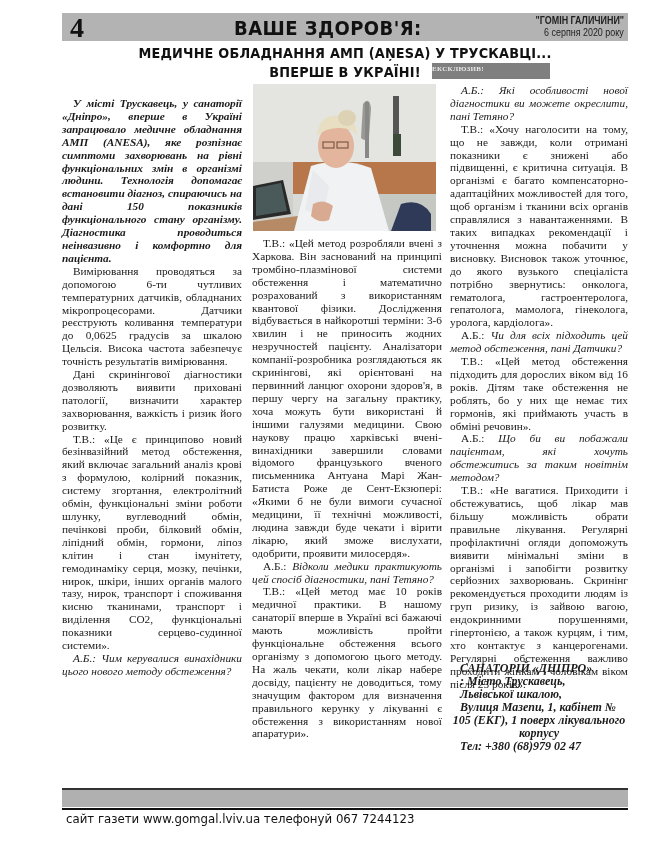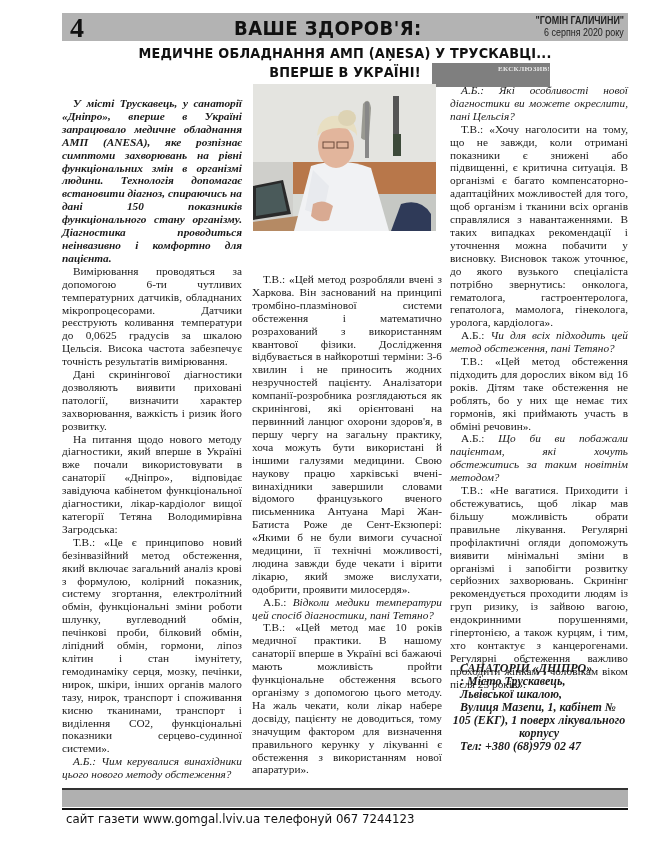--- a/index.html
+++ b/index.html
@@ -8,26 +8,26 @@
 
   .header-bar { position: absolute; left: 0; top: 13px; width: 566px; height: 28px; background: #b3b3b3; }
   .page-num { position: absolute; left: 8px; top: 0px; font-family: "Liberation Serif", serif; font-weight: bold; font-size: 28px; line-height: 30px; color: #111; }
   .section-title { position: absolute; left: 172px; top: 3px; font-family: "DejaVu Sans", sans-serif; font-size: 20px; line-height: 24px; letter-spacing: 0.5px; color: #111; font-weight: bold; transform: scaleX(0.9); transform-origin: left; }
   .paper-name { position: absolute; right: 4px; top: 2px; text-align: right; font-family: "Liberation Sans", sans-serif; font-size: 10.5px; line-height: 11px; color: #222; font-weight: bold; transform: scaleX(0.85); transform-origin: right; }
   .paper-date { position: absolute; right: 4px; top: 14px; text-align: right; font-family: "Liberation Sans", sans-serif; font-size: 10.5px; line-height: 11px; color: #222; transform: scaleX(0.85); transform-origin: right; }
 
   .headline { position: absolute; left: 0; top: 44px; width: 566px; text-align: center; font-family: "DejaVu Sans", sans-serif; font-weight: bold; font-size: 14px; line-height: 19px; color: #111; letter-spacing: 0.2px; }
   .headline .l1 { display: block; transform: scaleX(0.92); }
   .headline .l2 { display: block; transform: scaleX(0.92); }
-  .exclusive { position: absolute; left: 370px; top: 63px; width: 118px; height: 24px; background: #7f7f7f; color: #e8e8e8; font-family: "Liberation Serif", serif; font-size: 7px; line-height: 12px; text-align: right; font-weight: bold; letter-spacing: 0.3px; }
+  .exclusive { position: absolute; left: 370px; top: 63px; width: 118px; height: 16px; background: #7f7f7f; color: #e8e8e8; font-family: "Liberation Serif", serif; font-size: 7px; line-height: 12px; text-align: left; font-weight: bold; letter-spacing: 0.3px; }
 
   .col { position: absolute; font-size: 11.3px; line-height: 12.9px; text-align: justify; hyphens: manual; }
   .col p { margin: 0; text-indent: 11px; }
   .col1 { left: 0; top: 97px; width: 180px; }
-  .col2 { left: 190px; top: 237px; width: 190px; margin-top: 36px; }
+  .col2 { left: 190px; top: 237px; width: 190px; }
   .col3 { left: 388px; top: 84px; width: 178px; }
 
   .lead { font-style: italic; font-weight: bold; }
   .q { font-style: italic; }
 
   .photo { position: absolute; left: 191px; top: 84px; width: 183px; height: 147px; overflow: hidden; background: #cfd2d0; }
 
   .contact { position: absolute; left: 388px; top: 662px; width: 178px; font-style: italic; font-weight: bold; font-size: 12px; line-height: 13px; }
   .contact div { padding-left: 10px; }
   .contact .noindent { padding-left: 0; text-align: center; }
@@ -51,21 +51,20 @@
   <div class="headline">
     <span class="l1">МЕДИЧНЕ ОБЛАДНАННЯ АМП (AŅESA) У ТРУСКАВЦІ...</span>
     <span class="l2">ВПЕРШЕ В УКРАЇНІ!</span>
   </div>
   <div class="exclusive">ЕКСКЛЮЗИВ!</div>
 
   <div class="col col1">
     <p class="lead">У місті Трускавець, у санаторії «Дніпро», вперше в Україні запрацювало медичне обладнання АМП (ANESA), яке розпізнає симптоми захворювань на рівні функціональних змін в організмі людини. Технологія допомагає встановити діагноз, спираючись на дані 150 показників функціонального стану організму. Діагностика проводиться неінвазивно і комфортно для пацієнта.</p>
     <p>Вимірювання проводяться за допомогою 6-ти чутливих температурних датчиків, обладнаних мікропроцесорами. Датчики реєструють коливання температури до 0,0625 градусів за шкалою Цельсія. Висока частота забезпечує точність результатів вимірювання.</p>
     <p>Дані скринінгової діагностики дозволяють виявити приховані патології, визначити характер захворювання, важкість і ризик його розвитку.</p>
-    <p>На питання щодо нового методу діагностики, який вперше в Україні вже почали використовувати в санаторії «Дніпро», відповідає завідуюча кабінетом функціональної діагностики, лікар-кардіолог вищої категорії Тетяна Володимирівна Загродська:</p>
     <p><span>Т.В.:</span> <span>«Це є принципово новий безінвазійний метод обстеження, який включає загальний аналіз крові з формулою, колірний показник, систему згортання, електролітний обмін, функціональні зміни роботи шлунку, вуглеводний обмін, печінкові проби, білковий обмін, ліпідний обмін, гормони, ліпоз клітин і стан імунітету, гемодинаміку серця, мозку, печінки, нирок, шкіри, інших органів малого тазу, нирок, транспорт і споживання кисню тканинами, транспорт і виділення СО2, функціональні показники серцево-судинної системи».</span></p>
     <p><span class="q"><span>А.Б.:</span> <span>Чим керувалися винахідники цього нового методу обстеження?</span></span></p>
   </div>
 
   <div class="photo" title="Лікар у білому халаті в кабінеті з обладнанням">
     <svg width="183" height="147" viewBox="0 0 183 147">
       <rect x="0" y="0" width="183" height="147" fill="#d8dad6"></rect>
       <rect x="0" y="0" width="183" height="78" fill="#e4e4e0"></rect>
       <rect x="40" y="78" width="143" height="32" fill="#b8774a"></rect>
       <rect x="0" y="78" width="40" height="69" fill="#cfcfcb"></rect>
@@ -84,28 +83,28 @@
       <path d="M64 52 q2 -22 22 -20 q18 2 18 20 q-4 -8 -18 -8 q-14 0 -22 8 z" fill="#e8dfc2"></path>
       <ellipse cx="94" cy="34" rx="9" ry="8" fill="#ddd3b4"></ellipse>
       <rect x="70" y="58" width="11" height="6" fill="none" stroke="#6a4a3a" stroke-width="1"></rect>
       <rect x="84" y="58" width="11" height="6" fill="none" stroke="#6a4a3a" stroke-width="1"></rect>
       <path d="M60 120 q10 -6 20 2 l-4 14 q-10 4 -18 -4 z" fill="#d9aa92"></path>
     </svg>
   </div>
 
   <div class="col col2">
     <p><span>Т.В.:</span> <span>«Цей метод розробляли вчені з Харкова. Він заснований на принципі тромбіно-плазмінової системи обстеження і математично розрахований з використанням квантової фізики. Дослідження відбувається в найкоротші терміни: 3-6 хвилин і не приносить жодних незручностей пацієнту. Аналізатори компанії-розробника розглядаються як скринінгові, які орієнтовані на первинний ланцюг охорони здоров'я, в першу чергу на загальну практику, хоча можуть бути використані й іншими галузями медицини. Свою наукову працю харківські вчені-винахідники завершили словами відомого французького вченого письменника Антуана Марі Жан-Батиста Роже де Сент-Екзюпері: «Якими б не були вимоги сучасної медицини, її технічні можливості, людина завжди буде чекати і вірити лікарю, який зможе вислухати, одобрити, проявити милосердя».</span></p>
-    <p><span>А.Б.:</span> <span class="q">Відколи медики температури цей спосіб діагностики, пані Тетяно?</span></p>
+    <p><span>А.Б.:</span> <span class="q">Відколи медики практикують цей спосіб діагностики, пані Тетяно?</span></p>
     <p><span>Т.В.:</span> <span>«Цей метод має 10 років медичної практики. В нашому санаторії вперше в Україні всі бажаючі мають можливість пройти функціональне обстеження всього організму з допомогою цього методу. На жаль чекати, коли лікар набере досвіду, пацієнту не доводиться, тому значущим фактором для визначення правильного керунку у лікуванні є обстеження з використанням нової апаратури».</span></p>
   </div>
 
   <div class="col col3">
-    <p><span class="q"><span>А.Б.:</span> <span>Які особливості нової діагностики ви можете окреслити, пані Цельсія?</span></span></p>
+    <p><span class="q"><span>А.Б.:</span> <span>Які особливості нової діагностики ви можете окреслити, пані Тетяно?</span></span></p>
     <p><span>Т.В.:</span> <span>«Хочу наголосити на тому, що не завжди, коли отримані показники є знижені або підвищенні, є критична ситуація. В організмі є багато компенсаторно-адаптаційних можливостей для того, щоб організм і тканини всіх органів справлялися з навантаженнями. В таких випадках рекомендації і уточнення можна побачити у висновку. Висновок також уточнює, до якого вузького спеціаліста потрібно звернутись: онколога, гематолога, гастроентеролога, гепатолога, мамолога, гінеколога, уролога, кардіолога».</span></p>
-    <p><span>А.Б.:</span> <span class="q">Чи для всіх підходить цей метод обстеження, пані Тетяно?</span></p>
+    <p><span>А.Б.:</span> <span class="q">Чи для всіх підходить цей метод обстеження, пані Датчики?</span></p>
     <p><span>Т.В.:</span> <span>«Цей метод обстеження підходить для дорослих віком від 16 років. Дітям таке обстеження не роблять, бо у них ще немає тих гормонів, які приймають участь в обміні речовин».</span></p>
     <p><span>А.Б.:</span> <span class="q">Що би ви побажали пацієнтам, які хочуть обстежитись за таким новітнім методом?</span></p>
     <p><span>Т.В.:</span> <span>«Не вагатися. Приходити і обстежуватись, щоб лікар мав більшу можливість обрати правильне лікування. Регулярні профілактичні огляди допоможуть виявити мінімальні зміни в організмі і запобігти розвитку серйозних захворювань. Скринінг рекомендується проходити людям із груп ризику, із зайвою вагою, ендокринними порушеннями, гіпертонією, а також курцям, і тим, хто контактує з канцерогенами. Регулярні обстеження важливо проходити жінкам і чоловікам віком після 25 років».</span></p>
   </div>
 
   <div class="contact">
     <div>САНАТОРІЙ «ДНІПРО»</div>
     <div>: Місто Трускавець,</div>
     <div>Львівської шкалою,</div>
     <div>Вулиця Мазепи, 1, кабінет №</div>

